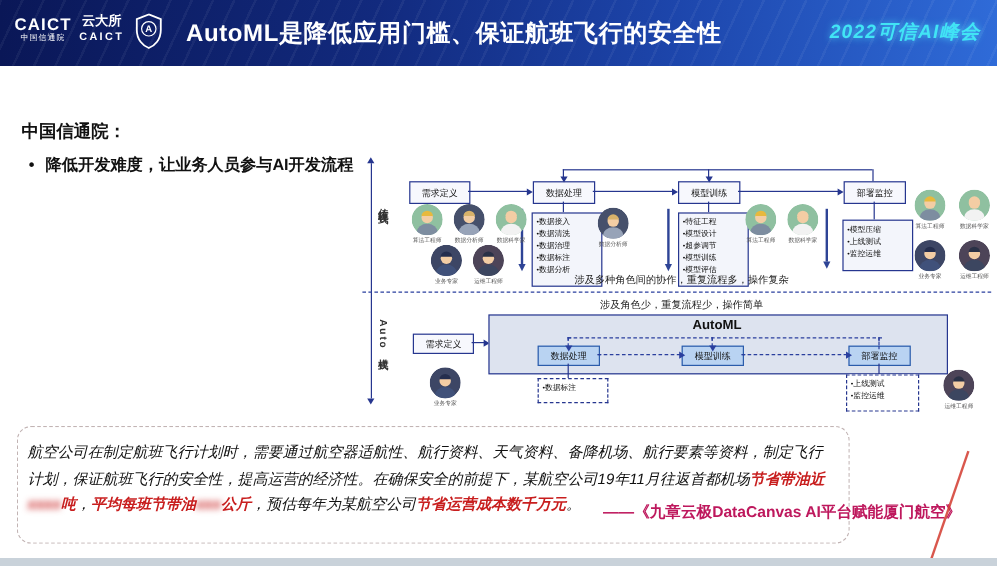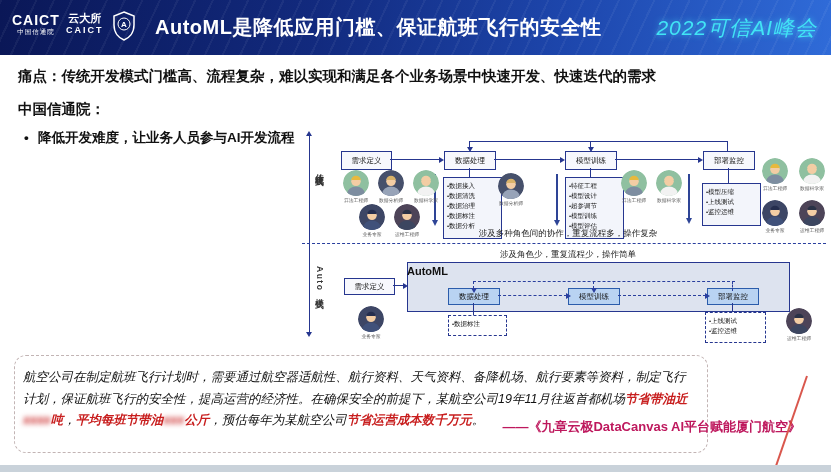--- a/index.html
+++ b/index.html
@@ -13,21 +13,21 @@
   .logo1{position:absolute;left:12px;top:13px;text-align:center;color:#fff;line-height:1.1;}
   .logo1 .l1{font-size:14px;font-weight:bold;letter-spacing:1px;}
   .logo1 .l2{font-size:6.5px;letter-spacing:1px;}
   .logo2{position:absolute;left:66px;top:12px;text-align:center;color:#fff;line-height:1.15;}
   .logo2 .l1{font-size:11px;font-weight:bold;}
   .logo2 .l2{font-size:9px;font-weight:bold;letter-spacing:2px;}
   .shield{position:absolute;left:112px;top:11px;}
   .htitle{position:absolute;left:155px;top:0;height:55px;display:flex;align-items:center;
           color:#fff;font-size:20px;font-weight:bold;letter-spacing:.5px;}
   .hevent{position:absolute;right:14px;top:0;height:55px;display:flex;align-items:center;
-          font-size:21px;font-weight:400;font-style:italic;color:#41e4f5;letter-spacing:1px;
+          font-size:16px;font-weight:700;font-style:italic;color:#41e4f5;letter-spacing:1px;
           text-shadow:0 0 6px rgba(80,220,255,.85);}
   
   .pain{position:absolute;left:18px;top:67px;width:800px;font-size:14.5px;font-weight:bold;}
   .sol{position:absolute;left:18px;top:100px;font-size:14.5px;font-weight:bold;}
   .bullets{position:absolute;left:22px;top:128px;width:292px;margin:0;padding:0;list-style:none;}
   .bullets li{position:relative;padding-left:16px;font-size:13.5px;line-height:1.52;margin-bottom:6px;}
   .bullets li::before{content:"\2022";position:absolute;left:2px;top:0;}
   .bullets li.b0{font-weight:bold;}
   
   .vtext{position:absolute;writing-mode:vertical-rl;text-orientation:mixed;
@@ -51,21 +51,21 @@
       border-top:6px solid #2e4496;border-left:3px solid transparent;border-right:3px solid transparent;}
   .divider{position:absolute;height:0;border-top:1.2px dashed #2a3f9e;}
   .stage{position:absolute;height:17px;background:#f7f8fd;border:1px solid #26368f;
          font-size:7.5px;display:flex;align-items:center;justify-content:center;color:#111;}
   .detail{position:absolute;background:#f3f5fb;border:1px solid #26368f;padding:3px 2px 2px 3px;}
   .detail .it{font-size:6.5px;line-height:10px;white-space:nowrap;color:#111;}
   .detail .it::before{content:"\2022 ";font-size:6px;}
   .detail.dashed{border:1px dashed #26368f;background:#fff;}
   .caption{position:absolute;left:318px;width:500px;text-align:center;font-size:8.5px;color:#222;}
   .amlbox{position:absolute;background:#dde3ef;border:1px solid #26368f;}
-  .amltitle{position:absolute;text-align:left;font-size:11px;font-weight:bold;color:#111;}
+  .amltitle{position:absolute;text-align:center;font-size:11px;font-weight:bold;color:#111;}
   .amlstage{position:absolute;height:15px;background:#b9d3f2;border:1px solid #2b5cab;
             font-size:7.5px;display:flex;align-items:center;justify-content:center;}
   
   .avrow{position:absolute;display:flex;gap:2px;}
   .av{display:flex;flex-direction:column;align-items:center;width:33px;}
   .avatar{width:26px;height:26px;border-radius:50%;overflow:hidden;display:block;}
   .avlabel{font-size:6px;transform:scale(.8);color:#555;white-space:nowrap;margin-top:0;}
   .avatar.algo{--bg:#8fc0a0;--hat:#e7b93d;--body:#7d8da0;}
   .avatar.analyst{--bg:#46506b;--hat:#d8b26a;--body:#97a3b8;}
   .avatar.scientist{--bg:#8fc0a0;--hat:#f3cda4;--body:#f2f2f2;}
@@ -100,21 +100,20 @@
       <svg width="24" height="30" viewBox="0 0 24 30">
         <path d="M12 1 L22 5 V14 C22 22 17 27 12 29 C7 27 2 22 2 14 V5 Z" fill="none" stroke="#ffffff" stroke-width="1.5"></path>
         <circle cx="12" cy="13" r="6" fill="none" stroke="#ffffff" stroke-width="1"></circle>
         <text x="12" y="16" text-anchor="middle" font-size="8" fill="#ffffff" font-weight="bold">A</text>
       </svg>
     </div>
     <div class="htitle">AutoML是降低应用门槛、保证航班飞行的安全性</div>
     <div class="hevent">2022可信AI峰会</div>
   </div>
 
-  <div class="pain">痛点：传统开发模式门槛高、流程复杂，难以实现和满足各个业务场景中快速开发、快速迭代的需求</div>
   <div class="sol">中国信通院：</div>
   <ul class="bullets">
     <li class="b0">降低开发难度，让业务人员参与AI开发流程</li>
   </ul>
 
   <div class="axis" style="left:309px;top:136px;height:196px;"></div>
   <div class="vtext" style="left:314px;top:166px;">传统模式</div>
   <div class="vtext" style="left:314px;top:266px;">Auto模式</div>
   <div class="divider" style="left:302px;top:243px;width:524px;"></div>
 

